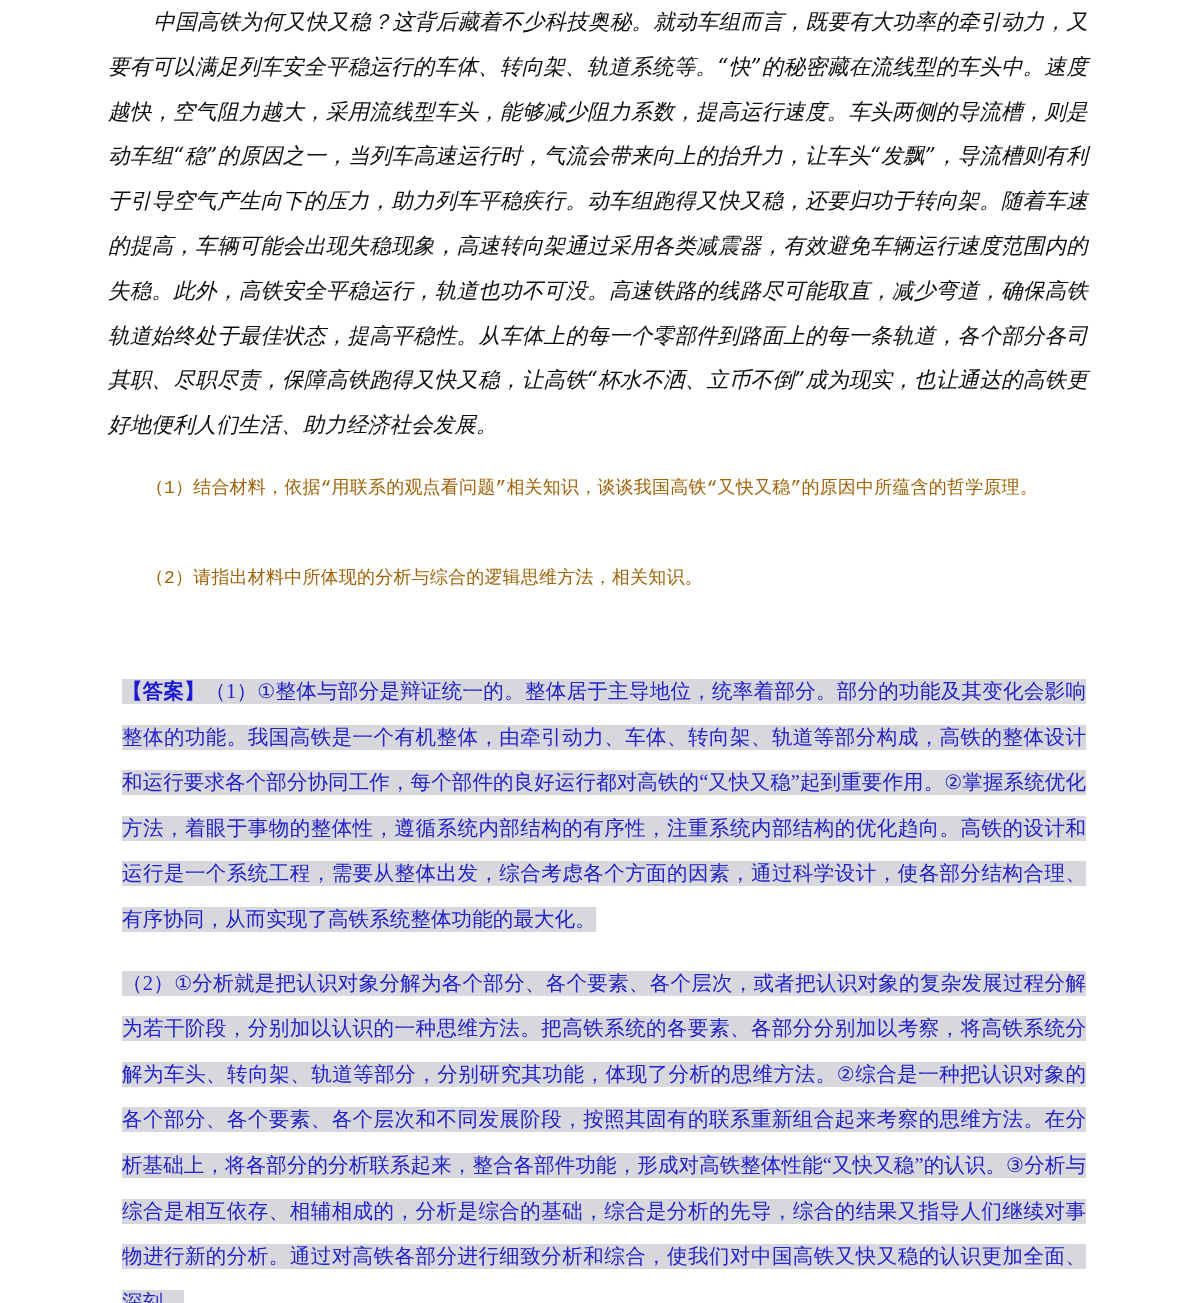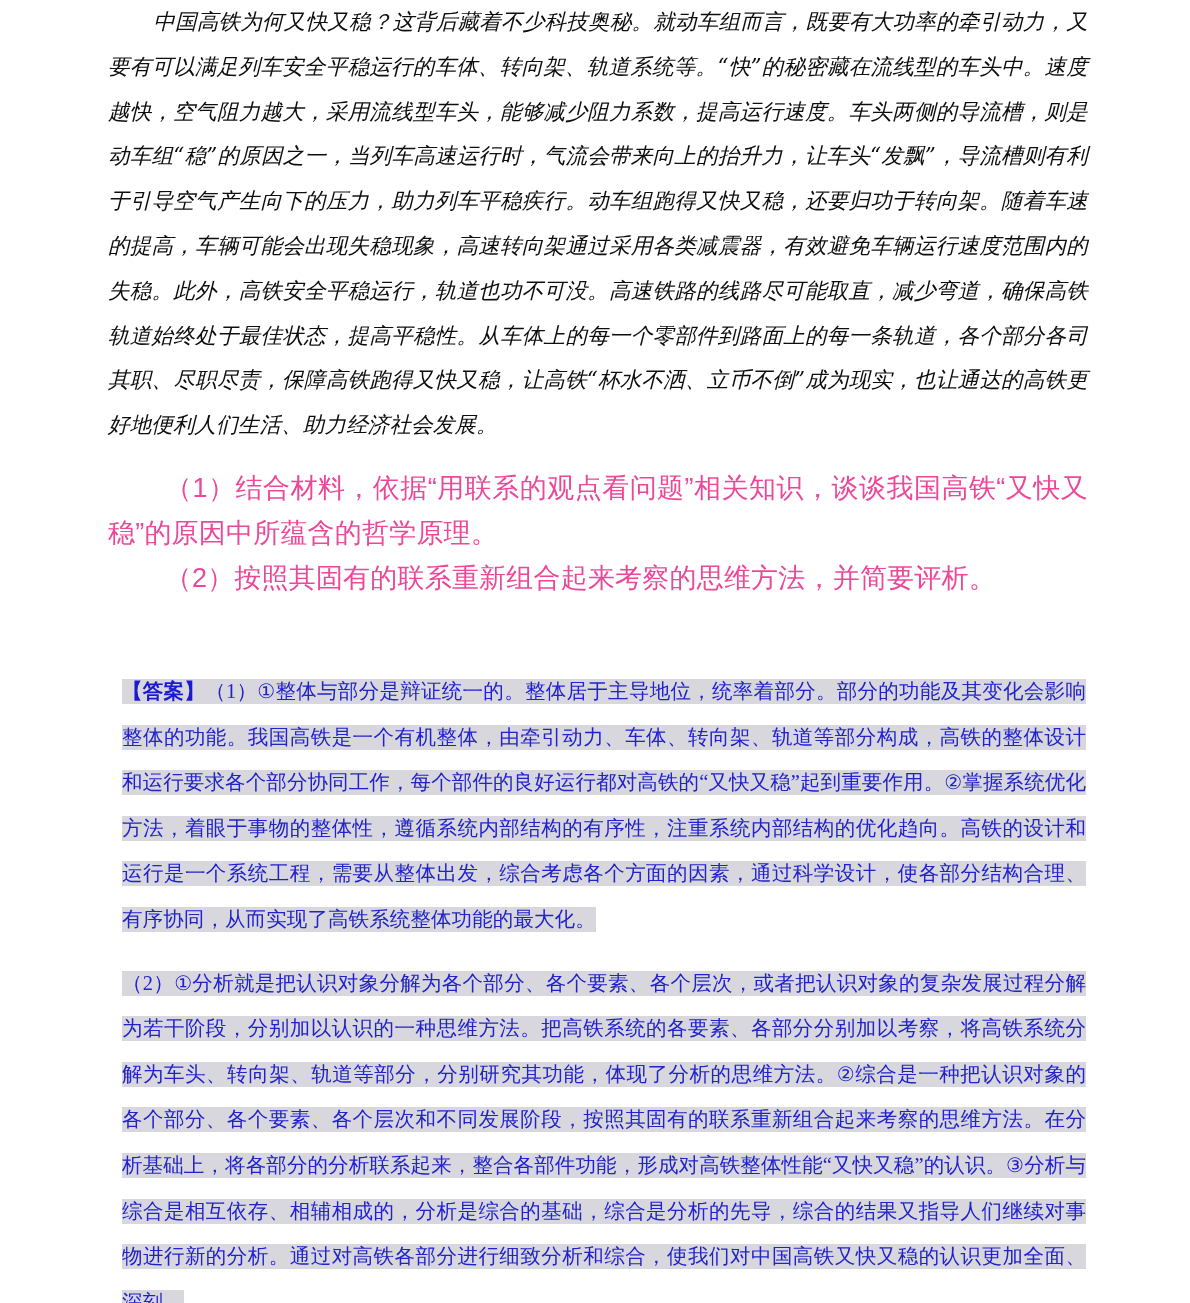--- a/index.html
+++ b/index.html
@@ -39,23 +39,23 @@
     font-style: italic;
     font-weight: 400;
   }
   .passage .indent { display: inline-block; width: 2.1em; }
 
   
   .question {
     position: absolute;
     left: 108px;
     width: 980px;
-    font-family: Liberation Sans, sans-serif;
-    font-size: 27px;
-    color: #ec4899;
+    font-family: Liberation Mono, monospace;
+    font-size: 18px;
+    color: #a16207;
     line-height: 45px;
     text-align: justify;
     text-justify: inter-ideograph;
     letter-spacing: 0.2px;
   }
   .question .indent { display: inline-block; width: 2.1em; }
   #q1 { top: 466px; }
   #q2 { top: 556px; }
 
   
@@ -101,21 +101,21 @@
 
   <div class="passage">
     <span class="indent"></span><span>中国高铁为何又快又稳？这背后藏着不少科技奥秘。就动车组而言，既要有大功率的牵引动力，又要有可以满足列车安全平稳运行的车体、转向架、轨道系统等。“快”的秘密藏在流线型的车头中。速度越快，空气阻力越大，采用流线型车头，能够减少阻力系数，提高运行速度。车头两侧的导流槽，则是动车组“稳”的原因之一，当列车高速运行时，气流会带来向上的抬升力，让车头“发飘”，导流槽则有利于引导空气产生向下的压力，助力列车平稳疾行。动车组跑得又快又稳，还要归功于转向架。随着车速的提高，车辆可能会出现失稳现象，高速转向架通过采用各类减震器，有效避免车辆运行速度范围内的失稳。此外，高铁安全平稳运行，轨道也功不可没。高速铁路的线路尽可能取直，减少弯道，确保高铁轨道始终处于最佳状态，提高平稳性。从车体上的每一个零部件到路面上的每一条轨道，各个部分各司其职、尽职尽责，保障高铁跑得又快又稳，让高铁“杯水不洒、立币不倒”成为现实，也让通达的高铁更好地便利人们生活、助力经济社会发展。</span>
   </div>
 
   <div class="question" id="q1">
     <span class="indent"></span><span>（1）</span><span>结合材料，依据“用联系的观点看问题”相关知识，谈谈我国高铁“又快又稳”的原因中所蕴含的哲学原理。</span>
   </div>
 
   <div class="question" id="q2">
-    <span class="indent"></span><span>（2）</span><span>按照其固有的联系重新组合起来考察的思维方法，并简要评析。</span>
+    <span class="indent"></span><span>（2）</span><span>请指出材料中所体现的分析与综合的逻辑思维方法，相关知识。</span>
   </div>
 
   <div class="answer">
 
     <p><span class="hl"><span class="ans-label">【答案】</span><span>（1）</span><span class="circ">①</span><span>整体与部分是辩证统一的。整体居于主导地位，统率着部分。部分的功能及其变化会影响整体的功能。我国高铁是一个有机整体，由牵引动力、车体、转向架、轨道等部分构成，高铁的整体设计和运行要求各个部分协同工作，每个部件的良好运行都对高铁的“又快又稳”起到重要作用。</span><span class="circ">②</span><span>掌握系统优化方法，着眼于事物的整体性，遵循系统内部结构的有序性，注重系统内部结构的优化趋向。高铁的设计和运行是一个系统工程，需要从整体出发，综合考虑各个方面的因素，通过科学设计，使各部分结构合理、有序协同，从而实现了高铁系统整体功能的最大化。</span></span></p>
 
     <p><span class="hl"><span>（2）</span><span class="circ">①</span><span>分析就是把认识对象分解为各个部分、各个要素、各个层次，或者把认识对象的复杂发展过程分解为若干阶段，分别加以认识的一种思维方法。把高铁系统的各要素、各部分分别加以考察，将高铁系统分解为车头、转向架、轨道等部分，分别研究其功能，体现了分析的思维方法。</span><span class="circ">②</span><span>综合是一种把认识对象的各个部分、各个要素、各个层次和不同发展阶段，按照其固有的联系重新组合起来考察的思维方法。在分析基础上，将各部分的分析联系起来，整合各部件功能，形成对高铁整体性能“又快又稳”的认识。</span><span class="circ">③</span><span>分析与综合是相互依存、相辅相成的，分析是综合的基础，综合是分析的先导，综合的结果又指导人们继续对事物进行新的分析。通过对高铁各部分进行细致分析和综合，使我们对中国高铁又快又稳的认识更加全面、深刻。</span></span></p>
 
   </div>
 

